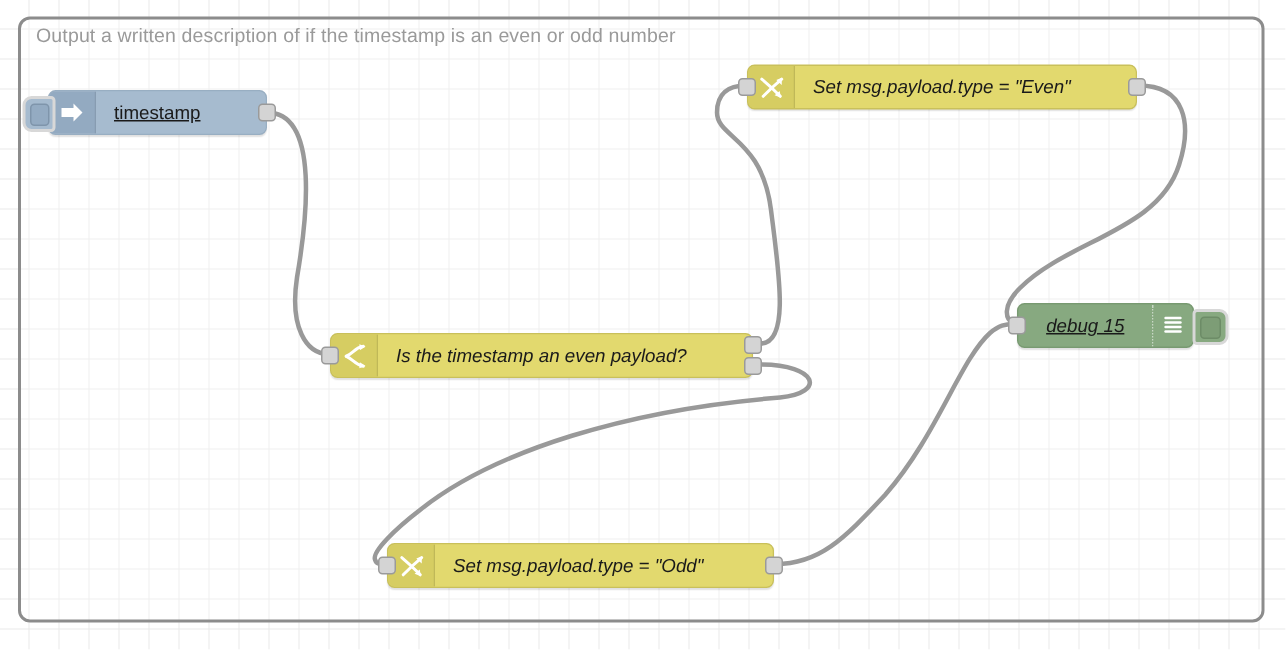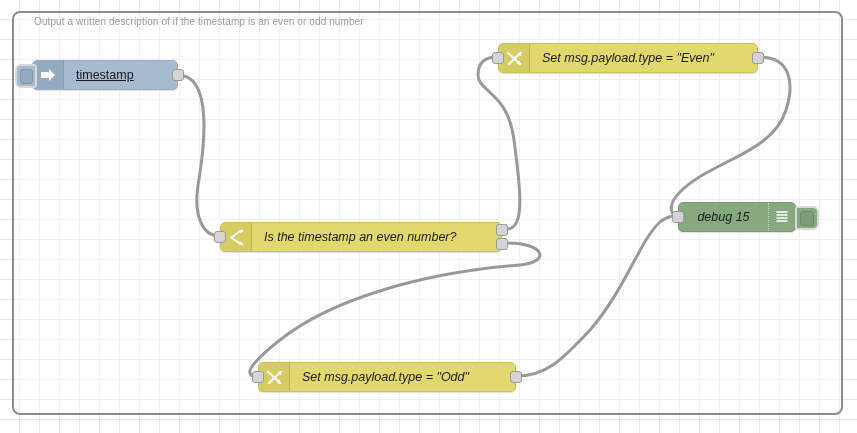--- a/index.html
+++ b/index.html
@@ -28,23 +28,23 @@
     top: 11px;
     width: 831px;
     height: 404px;
     border: 2px solid #8c8c8c;
     border-radius: 8px;
     background: rgba(255,255,255,0.30);
     box-sizing: border-box;
   }
   .group-label {
     position: absolute;
-    left: 34px;
+    left: 24px;
     top: 16px;
-    font-size: 10px;
+    font-size: 13px;
     color: #9a9a9a;
     letter-spacing: 0.1px;
     white-space: nowrap;
   }
   svg.wires {
     position: absolute;
     left: 0; top: 0;
     width: 857px;
     height: 433px;
     pointer-events: none;
@@ -142,20 +142,21 @@
     border-color: #789a71;
     left: 678px; top: 202px; width: 118px;
   }
   .node.debug .label {
     background: #87a980;
     border-radius: 4px 0 0 4px;
     border-right: 1px dotted rgba(255,255,255,0.55);
     font-style: italic;
     justify-content: center;
     padding: 0 8px;
+    text-decoration: underline;
   }
   .node.debug .dbg-icon-box {
     width: 26px; flex: 0 0 26px;
     display: flex; align-items: center; justify-content: center;
     border-radius: 0 4px 4px 0;
   }
   .debug-button {
     position: absolute;
     right: -24px;
     top: 3px;
@@ -240,21 +241,21 @@
     <div class="icon-box">
       <svg class="ic" width="19" height="19" viewBox="0 0 20 20" aria-hidden="true">
         <g stroke="#ffffff" stroke-width="2.1" fill="none" stroke-linecap="round">
           <path d="M16 3 C 10 4, 9 8, 4 10"></path>
           <path d="M16 17 C 10 16, 9 12, 4 10"></path>
         </g>
         <path d="M13.2 1.6 L17.6 3.2 L13.6 5.8 Z" fill="#ffffff"></path>
         <path d="M13.6 14.2 L17.6 16.8 L13.2 18.4 Z" fill="#ffffff"></path>
       </svg>
     </div>
-    <div class="label">Is the timestamp an even number?</div>
+    <div class="label">Is the timestamp an even payload?</div>
     <div class="port in" style="top:8px"></div>
     <div class="port out" style="top:1px"></div>
     <div class="port out" style="top:15px"></div>
   </div>
 
   <div class="node change fn" style="left:258px; top:362px; width:258px;">
     <div class="icon-box">
       <svg class="ic" width="19" height="19" viewBox="0 0 20 20" aria-hidden="true">
         <g stroke="#ffffff" stroke-width="2.1" fill="none" stroke-linecap="round">
           <path d="M3 4 C 9 9, 11 11, 16 16"></path>

